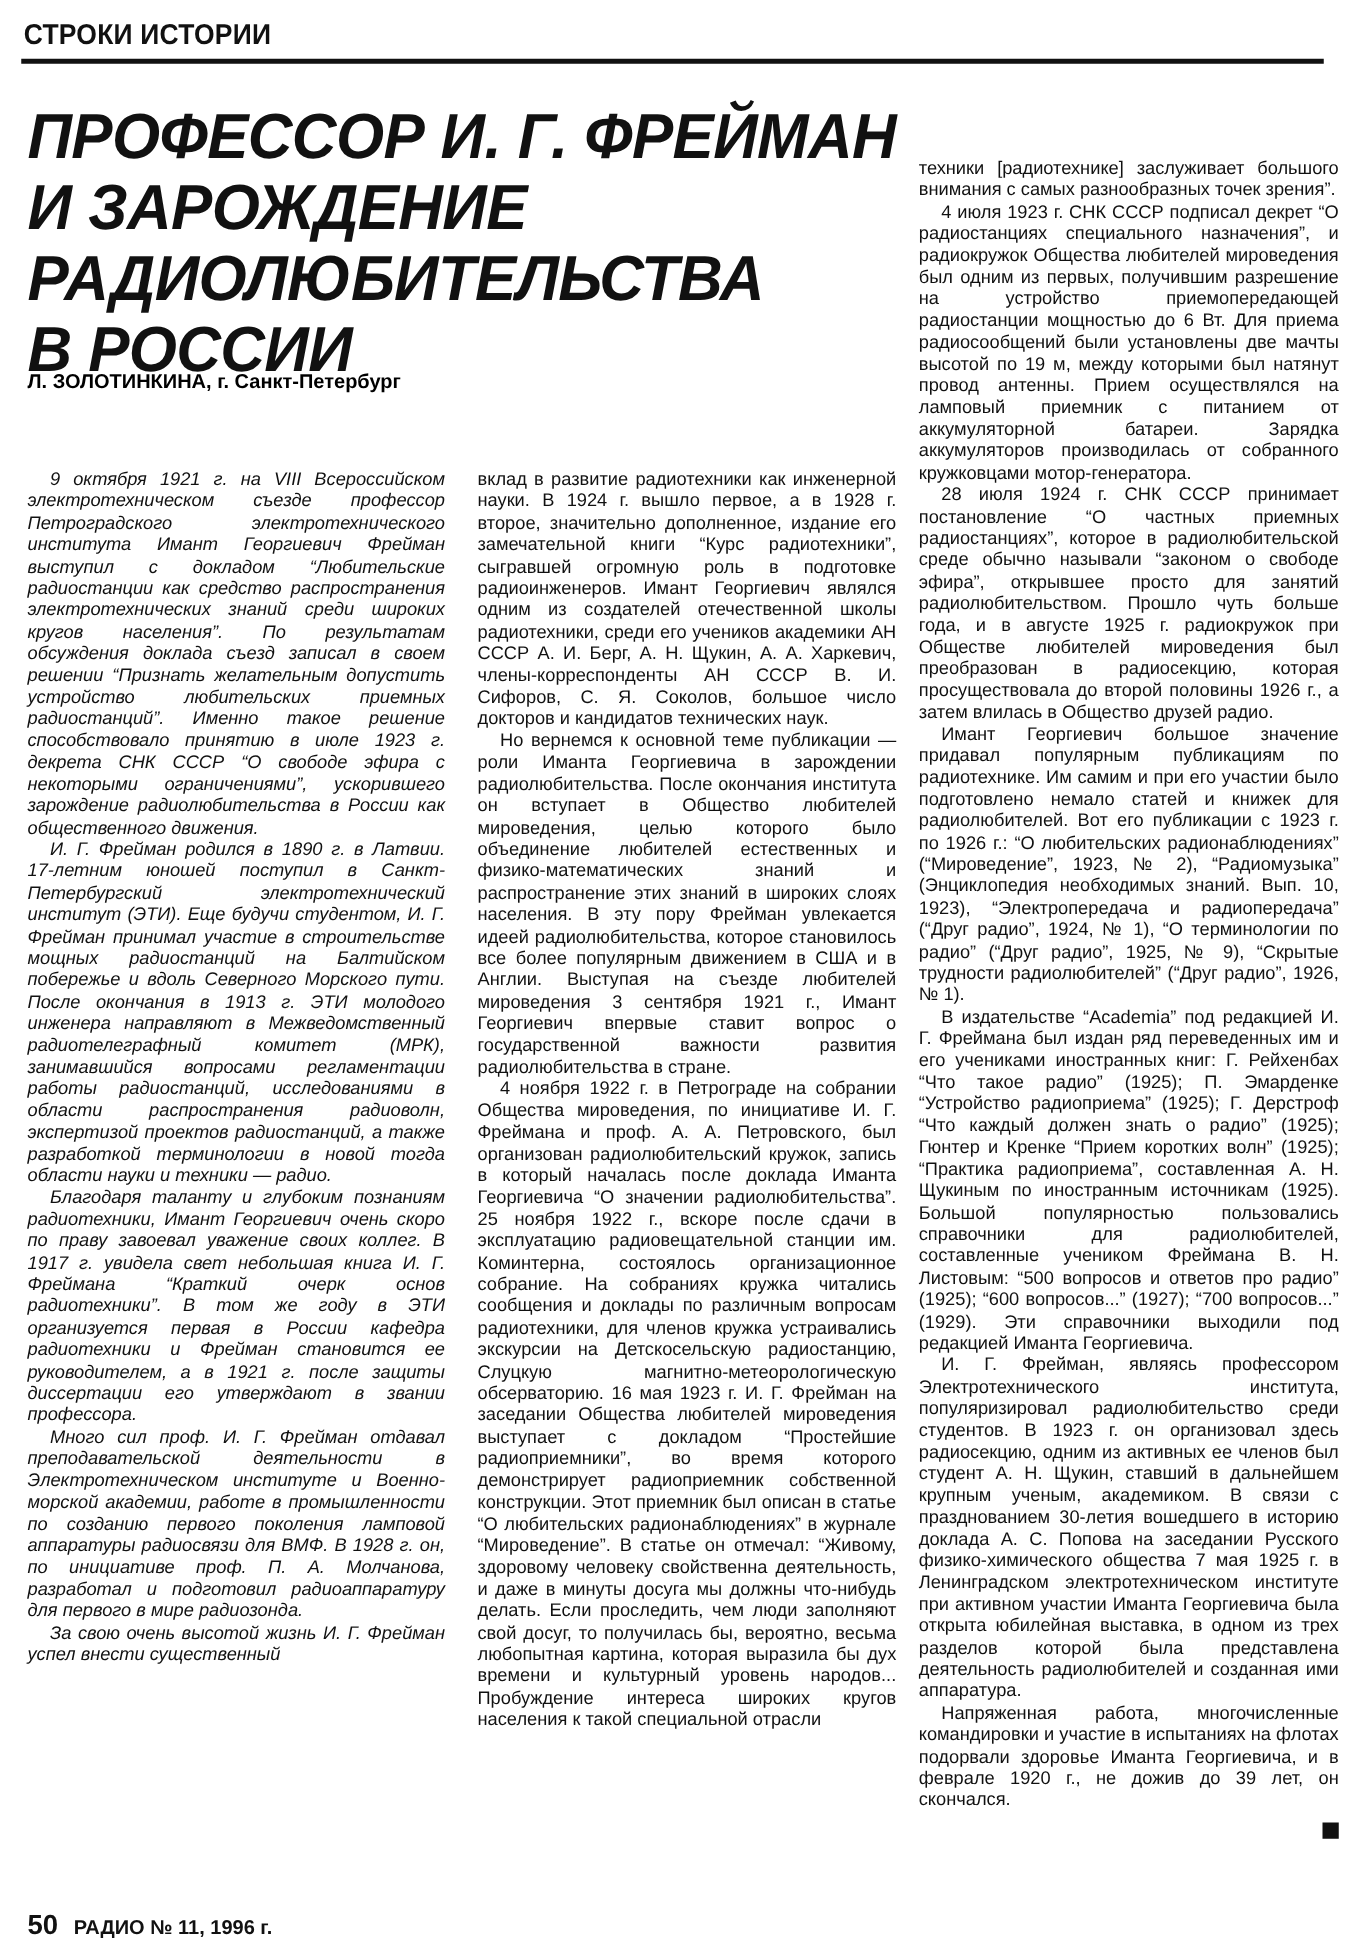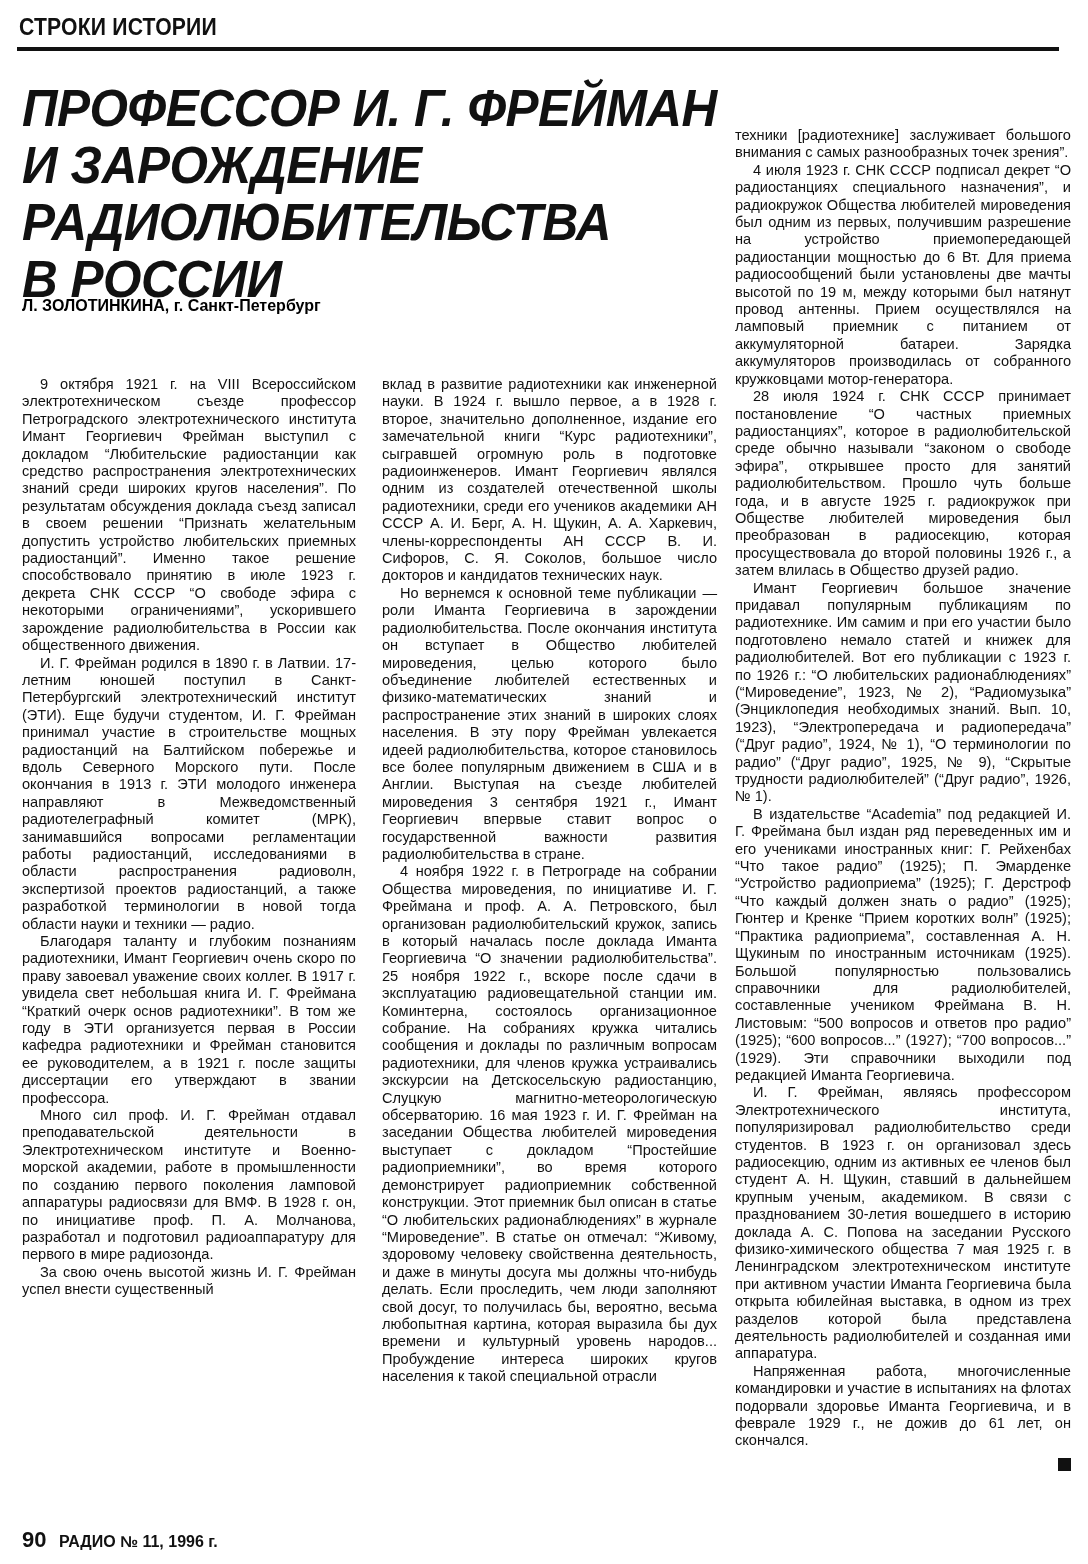--- a/index.html
+++ b/index.html
@@ -6,21 +6,21 @@
   body { width: 1088px; height: 1564px; position: relative; overflow: hidden; color: #111; font-family: "Liberation Sans", sans-serif; }
   .section-label { position: absolute; left: 19px; top: 14px; font-family: "Liberation Sans", sans-serif; font-weight: bold; font-size: 23px; letter-spacing: 0.2px; color: #111; transform: scaleX(0.92); transform-origin: left top; }
   .rule { position: absolute; left: 17px; top: 47px; width: 1042px; height: 4px; background: #111; }
   .title { position: absolute; left: 22px; top: 80px; width: 700px; font-family: "Liberation Sans", sans-serif; font-weight: bold; font-style: italic; font-size: 51px; line-height: 57px; color: #111; letter-spacing: -0.5px; transform: scaleX(0.97); transform-origin: left top; }
   .title span { display: block; white-space: nowrap; }
   .authors { position: absolute; left: 22px; top: 289px; font-family: "Liberation Sans", sans-serif; font-weight: bold; font-size: 16px; line-height: 33px; color: #000000; }
   .authors div { white-space: nowrap; }
   .col { position: absolute; font-family: "Liberation Sans", sans-serif; font-size: 14.6px; line-height: 17.4px; text-align: justify; color: #111; hyphens: manual; }
   .col p { margin: 0; text-indent: 18px; }
   .col p.cont { text-indent: 0; }
-  #col1 { left: 22px; top: 376px; width: 334px; }
+  #col1 { left: 22px; top: 376px; width: 334px; font-style: italic; }
   #col2 { left: 382px; top: 376px; width: 335px; }
   #col3 { left: 735px; top: 80px; width: 336px; margin-top: 47px; }
   .end-mark { display: block; width: 13px; height: 13px; background: #111; margin: 8px 0 0 auto; }
   .footer { position: absolute; left: 22px; top: 1527px; white-space: nowrap; }
   .page-num { font-family: "Liberation Sans", sans-serif; font-weight: bold; font-size: 22px; vertical-align: baseline; }
   .issue { font-family: "Liberation Sans", sans-serif; font-weight: bold; font-size: 16px; margin-left: 8px; vertical-align: baseline; }
 </style>
 </head>
 <body>
 
@@ -52,20 +52,20 @@
   <p>4 ноября 1922 г. в Петрограде на собрании Общества мироведения, по инициативе И. Г. Фреймана и проф. А. А. Петровского, был организован радиолюбительский кружок, запись в который началась после доклада Иманта Георгиевича “О значении радиолюбительства”. 25 ноября 1922 г., вскоре после сдачи в эксплуатацию радиовещательной станции им. Коминтерна, состоялось организационное собрание. На собраниях кружка читались сообщения и доклады по различным вопросам радиотехники, для членов кружка устраивались экскурсии на Детскосельскую радиостанцию, Слуцкую магнитно-метеорологическую обсерваторию. 16 мая 1923 г. И. Г. Фрейман на заседании Общества любителей мироведения выступает с докладом “Простейшие радиоприемники”, во время которого демонстрирует радиоприемник собственной конструкции. Этот приемник был описан в статье “О любительских радионаблюдениях” в журнале “Мироведение”. В статье он отмечал: “Живому, здоровому человеку свойственна деятельность, и даже в минуты досуга мы должны что-нибудь делать. Если проследить, чем люди заполняют свой досуг, то получилась бы, вероятно, весьма любопытная картина, которая выразила бы дух времени и культурный уровень народов... Пробуждение интереса широких кругов населения к такой специальной отрасли</p>
 </div>
 
 <div class="col" id="col3">
   <p class="cont">техники [радиотехнике] заслуживает большого внимания с самых разнообразных точек зрения”.</p>
   <p>4 июля 1923 г. СНК СССР подписал декрет “О радиостанциях специального назначения”, и радиокружок Общества любителей мироведения был одним из первых, получившим разрешение на устройство приемопередающей радиостанции мощностью до 6 Вт. Для приема радиосообщений были установлены две мачты высотой по 19 м, между которыми был натянут провод антенны. Прием осуществлялся на ламповый приемник с питанием от аккумуляторной батареи. Зарядка аккумуляторов производилась от собранного кружковцами мотор-генератора.</p>
   <p>28 июля 1924 г. СНК СССР принимает постановление “О частных приемных радиостанциях”, которое в радиолюбительской среде обычно называли “законом о свободе эфира”, открывшее просто для занятий радиолюбительством. Прошло чуть больше года, и в августе 1925 г. радиокружок при Обществе любителей мироведения был преобразован в радиосекцию, которая просуществовала до второй половины 1926 г., а затем влилась в Общество друзей радио.</p>
   <p>Имант Георгиевич большое значение придавал популярным публикациям по радиотехнике. Им самим и при его участии было подготовлено немало статей и книжек для радиолюбителей. Вот его публикации с 1923 г. по 1926 г.: “О любительских радионаблюдениях” (“Мироведение”, 1923, № 2), “Радиомузыка” (Энциклопедия необходимых знаний. Вып. 10, 1923), “Электропередача и радиопередача” (“Друг радио”, 1924, № 1), “О терминологии по радио” (“Друг радио”, 1925, № 9), “Скрытые трудности радиолюбителей” (“Друг радио”, 1926, № 1).</p>
   <p>В издательстве “Academia” под редакцией И. Г. Фреймана был издан ряд переведенных им и его учениками иностранных книг: Г. Рейхенбах “Что такое радио” (1925); П. Эмарденке “Устройство радиоприема” (1925); Г. Дерстроф “Что каждый должен знать о радио” (1925); Гюнтер и Кренке “Прием коротких волн” (1925); “Практика радиоприема”, составленная А. Н. Щукиным по иностранным источникам (1925). Большой популярностью пользовались справочники для радиолюбителей, составленные учеником Фреймана В. Н. Листовым: “500 вопросов и ответов про радио” (1925); “600 вопросов...” (1927); “700 вопросов...” (1929). Эти справочники выходили под редакцией Иманта Георгиевича.</p>
   <p>И. Г. Фрейман, являясь профессором Электротехнического института, популяризировал радиолюбительство среди студентов. В 1923 г. он организовал здесь радиосекцию, одним из активных ее членов был студент А. Н. Щукин, ставший в дальнейшем крупным ученым, академиком. В связи с празднованием 30-летия вошедшего в историю доклада А. С. Попова на заседании Русского физико-химического общества 7 мая 1925 г. в Ленинградском электротехническом институте при активном участии Иманта Георгиевича была открыта юбилейная выставка, в одном из трех разделов которой была представлена деятельность радиолюбителей и созданная ими аппаратура.</p>
-  <p>Напряженная работа, многочисленные командировки и участие в испытаниях на флотах подорвали здоровье Иманта Георгиевича, и в феврале 1929 г., не дожив до 61 лет, он скончался.</p>
+  <p>Напряженная работа, многочисленные командировки и участие в испытаниях на флотах подорвали здоровье Иманта Георгиевича, и в феврале 1920 г., не дожив до 39 лет, он скончался.</p>
   <span class="end-mark"></span>
 </div>
 
 <div class="footer">
-  <span class="page-num">90</span>
+  <span class="page-num">50</span>
   <span class="issue">РАДИО № 11, 1996 г.</span>
 </div>
 
 </body></html>

